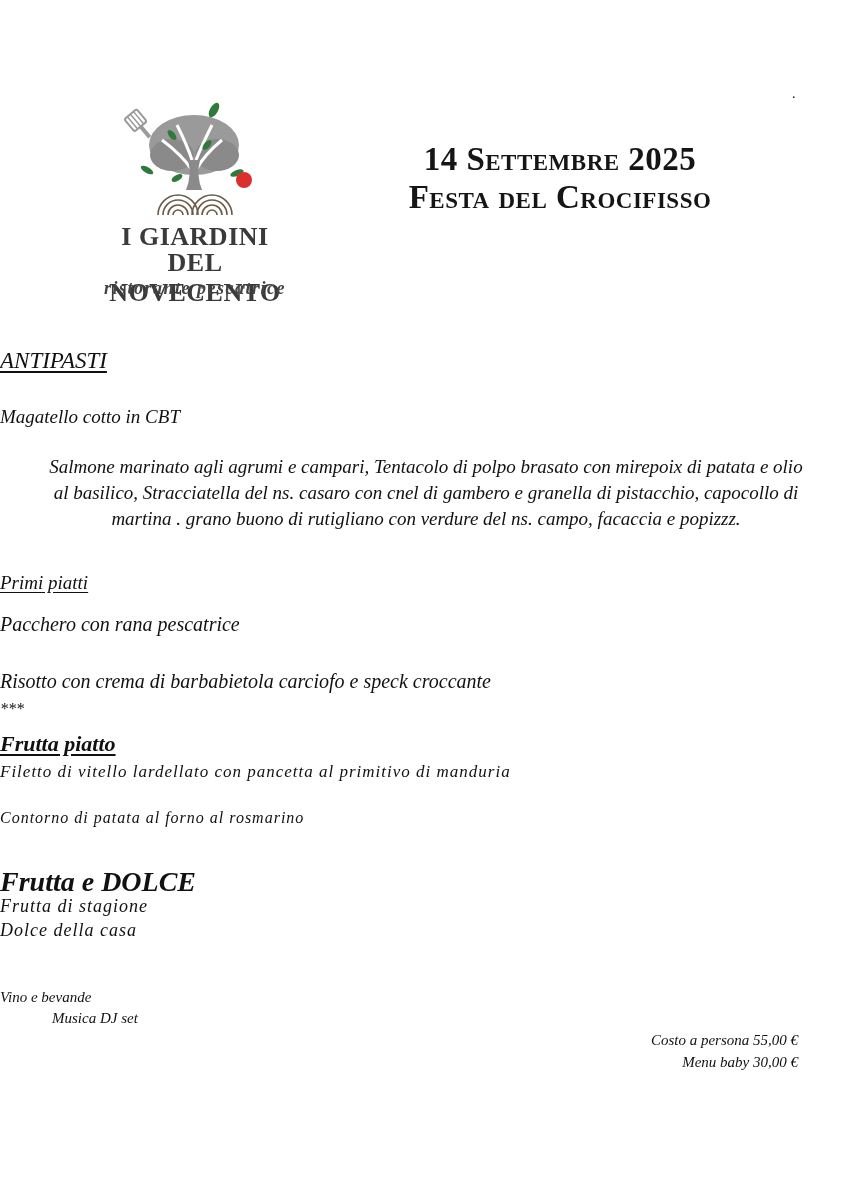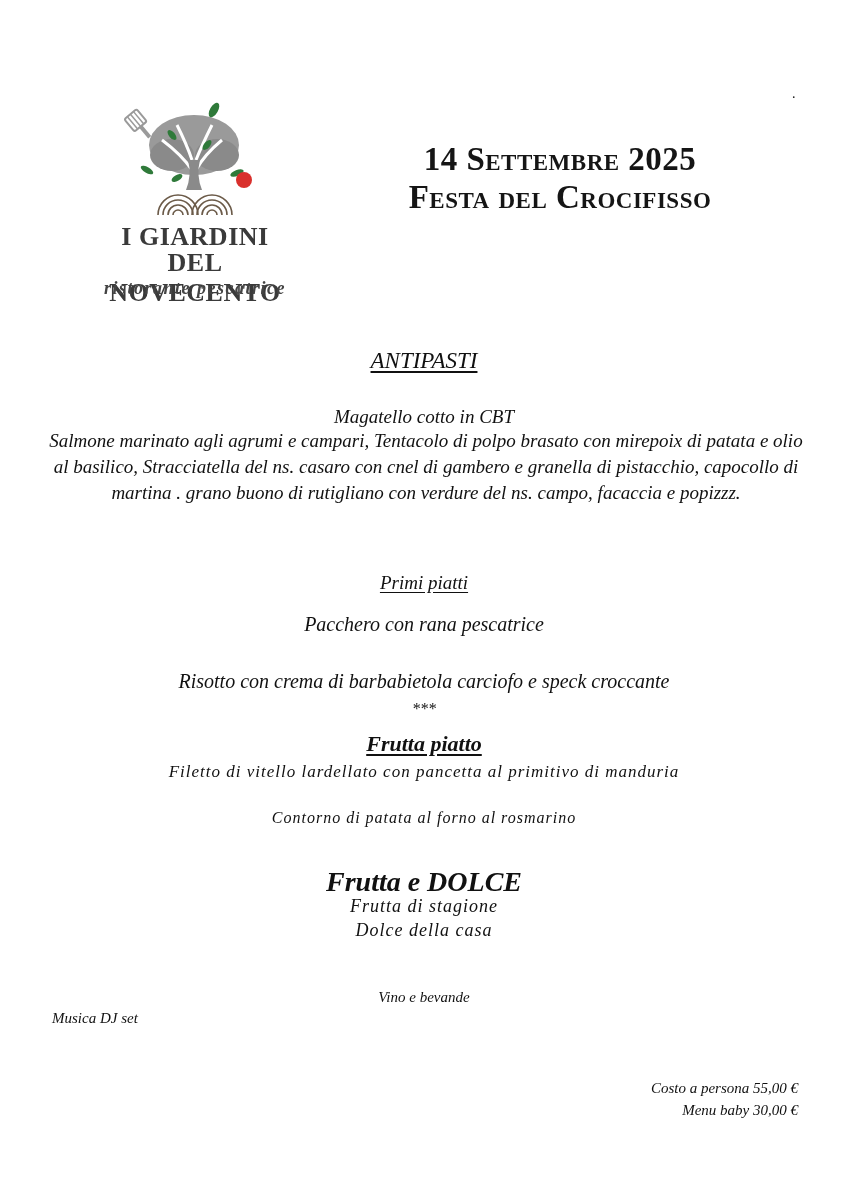--- a/index.html
+++ b/index.html
@@ -27,28 +27,28 @@
 
     
     .title {
       left: 350px; top: 140px; width: 420px; text-align: center;
       font-family: "Liberation Serif", serif; font-weight: bold; font-size: 33px;
       line-height: 38px; color: #151515; letter-spacing: 0.5px;
     }
     .title .sc { font-variant: small-caps; }
 
     
-    .center { left: 0; width: 848px; text-align: center; font-family: "Liberation Serif", serif; font-style: italic; }
+    .center { left: 0; width: 848px; font-family: "Liberation Serif", serif; font-style: italic; }
     .sec-head { font-size: 23px; text-decoration: underline; text-underline-offset: 3px; }
     .bold { font-weight: bold; }
     .item { font-size: 19px; }
     .para { left: 48px; width: 756px; text-align: center; font-family: "Liberation Serif", serif; font-style: italic; font-size: 19px; line-height: 26px; }
     .small { font-size: 16px; }
     .left-note { left: 52px; top: 1010px; font-family: "Liberation Serif", serif; font-style: italic; font-size: 15px; }
-    .price { right: 50px; font-family: "Liberation Serif", serif; font-style: italic; font-size: 15px; margin-top: 48px; }
+    .price { right: 50px; font-family: "Liberation Serif", serif; font-style: italic; font-size: 15px; }
   </style>
 </head>
 <body>
 
 <div class="abs dot">.</div>
 
 <div class="abs logo">
   <svg class="logo-mark" viewBox="0 0 140 120" xmlns="http://www.w3.org/2000/svg">
 
     <g transform="rotate(-40 20 28)">
@@ -91,21 +91,21 @@
   <div class="logo-tag">ristorante pescatrice</div>
 </div>
 
 <div class="abs title">
   <div class="sc">14 Settembre 2025</div>
   <div class="sc">Festa del Crocifisso</div>
 </div>
 
 <div class="abs center sec-head" style="top:348px;">ANTIPASTI</div>
 <div class="abs center item" style="top:406px;">Magatello cotto in CBT</div>
-<div class="abs para" style="top:428px;">Salmone marinato agli agrumi e campari, Tentacolo di polpo brasato con mirepoix  di patata e olio al basilico, Stracciatella del ns. casaro con cnel di gambero e granella di pistacchio, capocollo di martina . grano buono di rutigliano con verdure del ns. campo, facaccia e popizzz.</div>
+<div class="abs para" style="top:454px;">Salmone marinato agli agrumi e campari, Tentacolo di polpo brasato con mirepoix  di patata e olio al basilico, Stracciatella del ns. casaro con cnel di gambero e granella di pistacchio, capocollo di martina . grano buono di rutigliano con verdure del ns. campo, facaccia e popizzz.</div>
 
 <div class="abs center item" style="top:556px; text-decoration: underline; text-underline-offset:3px;margin-top:16px;">Primi piatti</div>
 <div class="abs center item" style="top:613px; font-size:20px;">Pacchero con rana pescatrice</div>
 <div class="abs center item" style="top:670px; font-size:20px;">Risotto con crema di barbabietola  carciofo e speck  croccante</div>
 <div class="abs center small" style="top:700px;">***</div>
 
 <div class="abs center sec-head bold" style="top:731px; font-size:22px;">Frutta   piatto</div>
 <div class="abs center item" style="top:762px; font-size:17px; letter-spacing:1px;">Filetto di vitello lardellato con pancetta al primitivo di manduria</div>
 <div class="abs center item" style="top:809px; font-size:16px; letter-spacing:1px;">Contorno di patata al forno al rosmarino</div>
 

